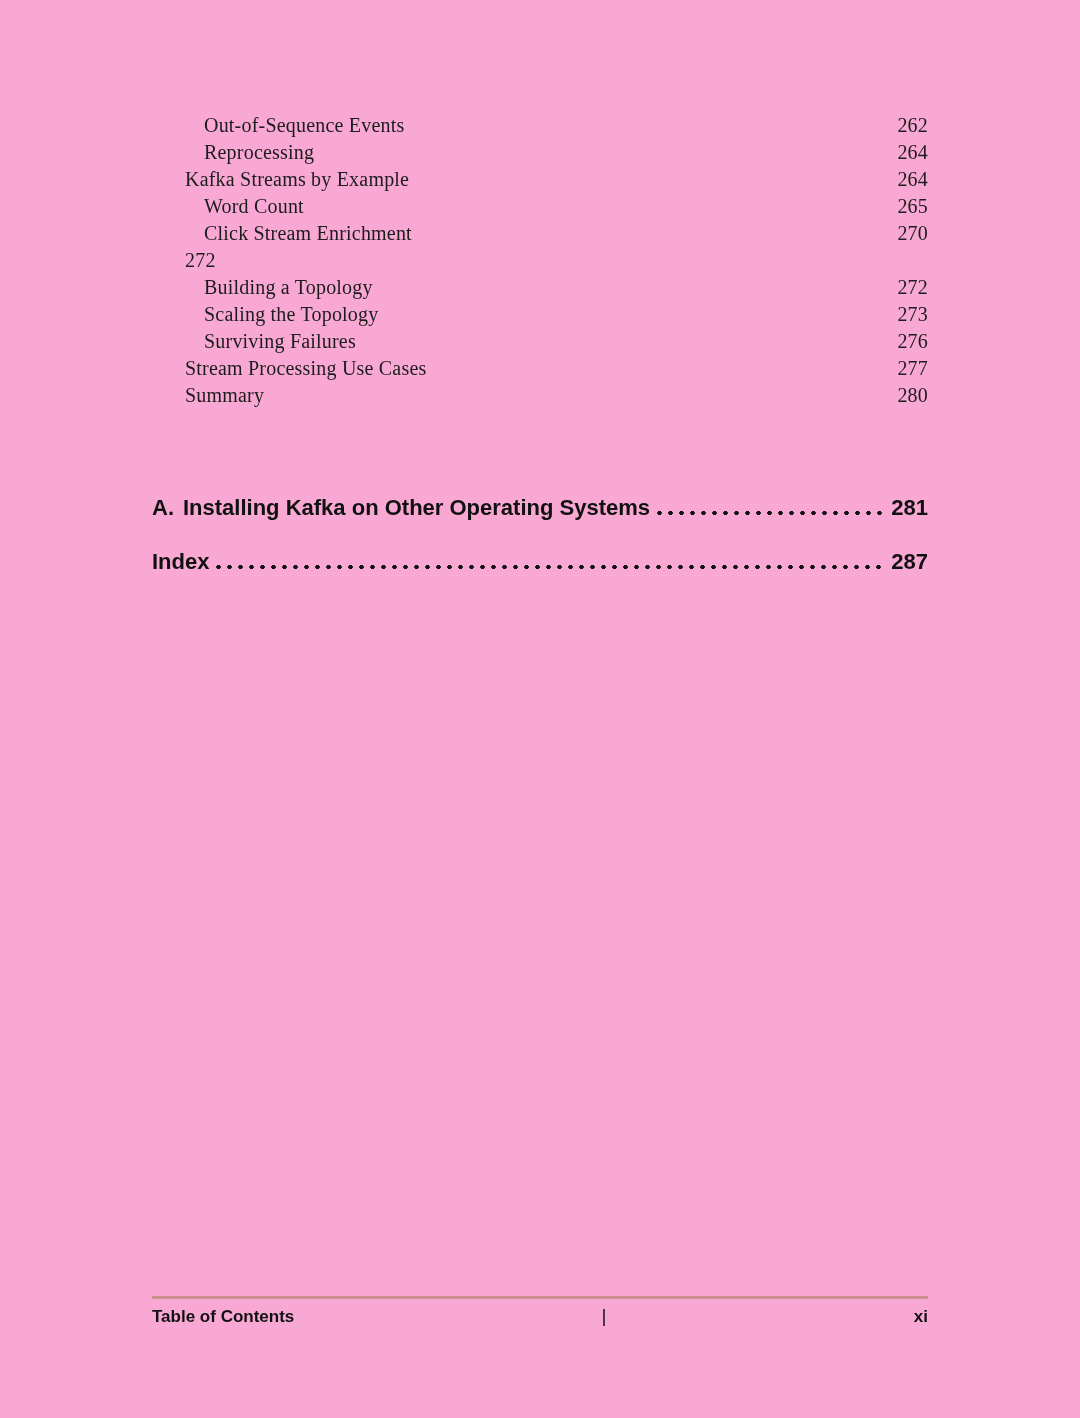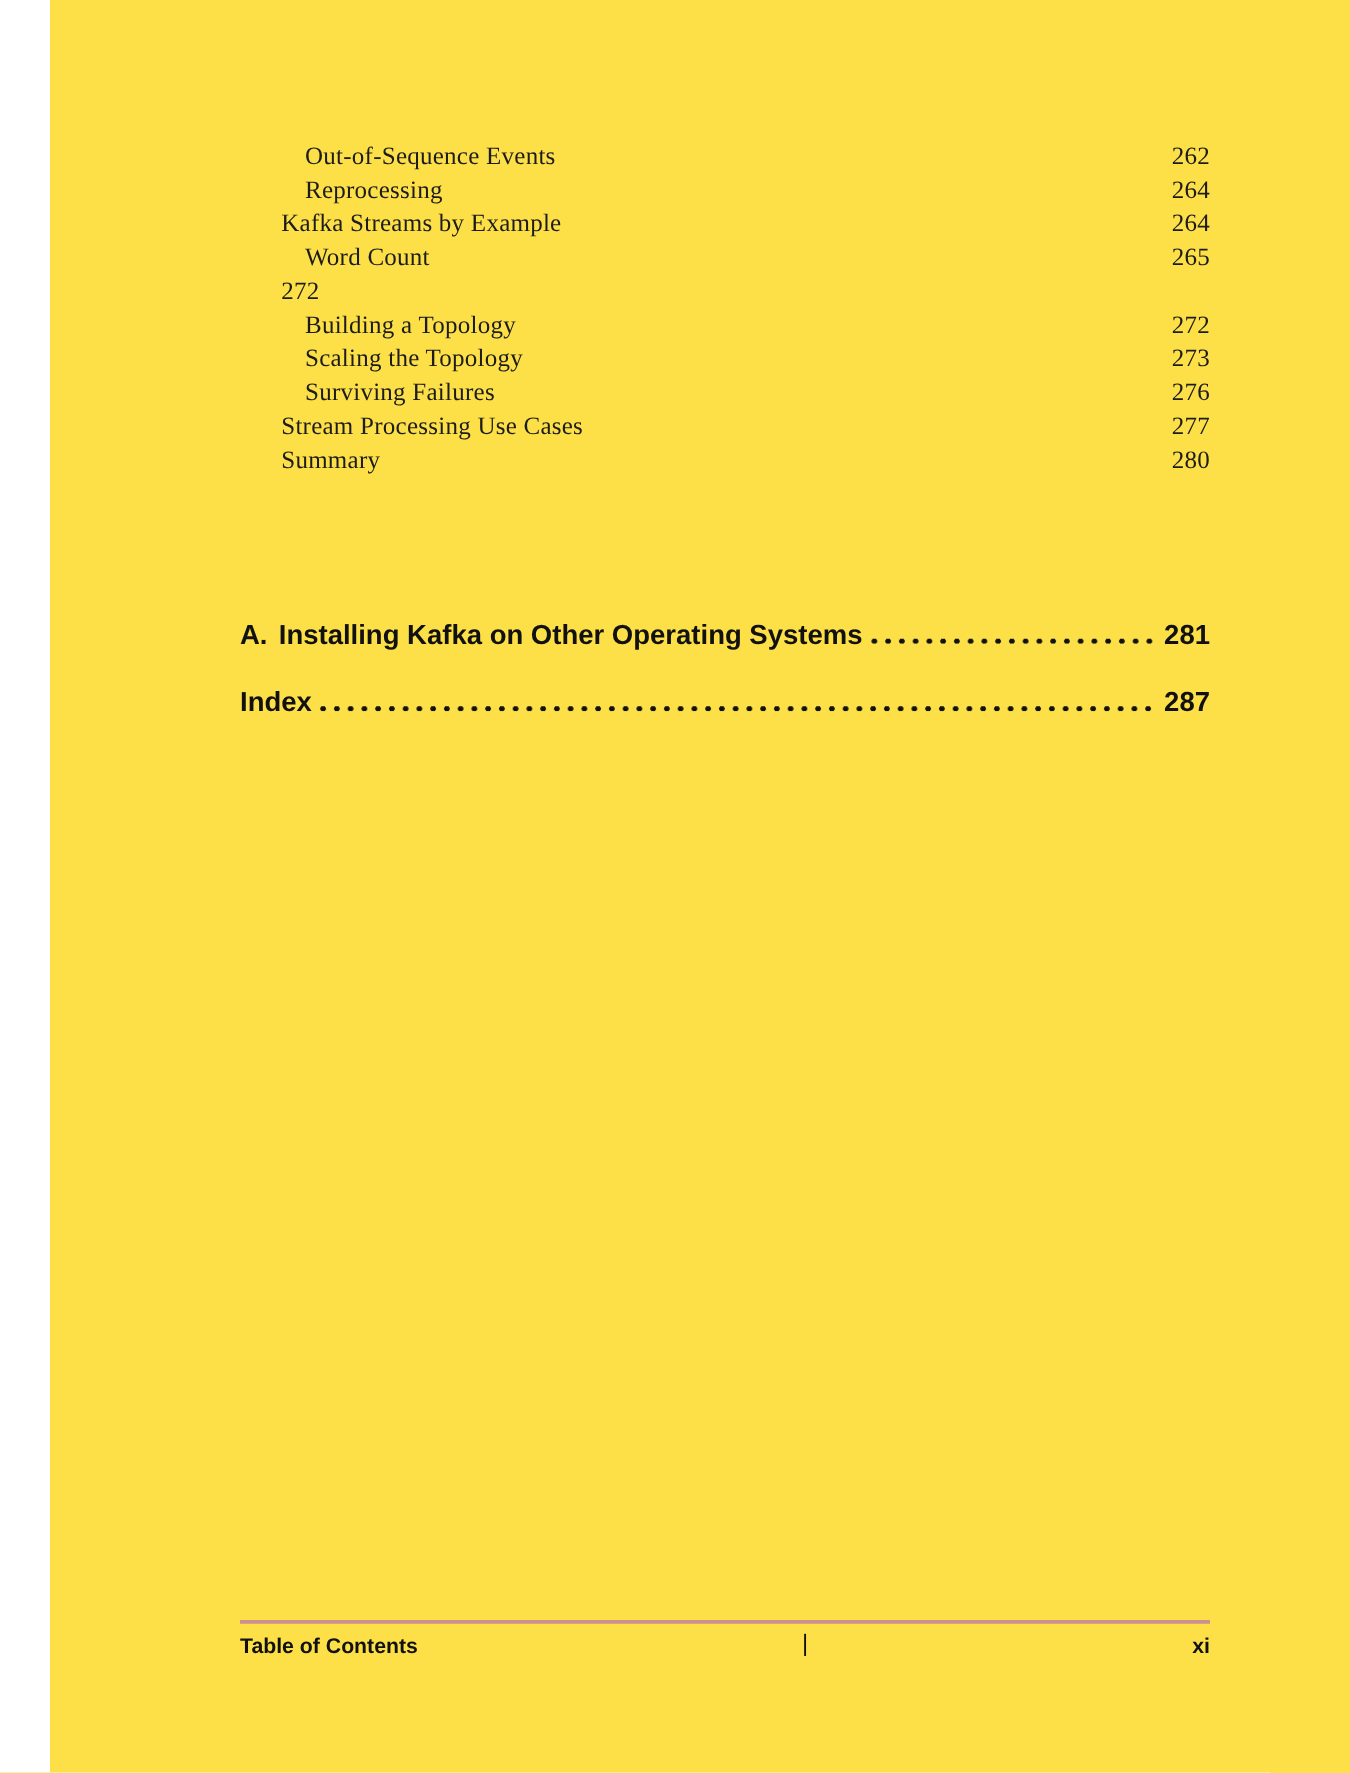--- a/index.html
+++ b/index.html
@@ -8,21 +8,21 @@
   }
   html,body{margin:0;padding:0;}
   body{
     width:1080px;height:1418px;
     background:#ffffff;
     position:relative;
     font-family:"Liberation Serif", serif;
     color:var(--text-color);
     overflow:hidden;
   }
-  .page{position:absolute;inset:0;background:#fde047;margin-left:40px;}
+  .page{position:absolute;inset:0;background:#f9a8d4;}
 
   
   .toc-list{
     position:absolute;
     top:112px;left:152px;width:776px;
   }
   .toc-row{
     display:flex;
     justify-content:space-between;
     align-items:baseline;
@@ -111,20 +111,24 @@
       <span class="toc-label">Kafka Streams by Example</span>
       <span class="toc-page">264</span>
     </div>
 
     <div class="toc-row lvl2">
       <span class="toc-label">Word Count</span>
       <span class="toc-page">265</span>
     </div>
 
 
+    <div class="toc-row lvl2">
+      <span class="toc-label">Click Stream Enrichment</span>
+      <span class="toc-page">270</span>
+    </div>
 
     <div class="toc-row lvl1">
       <span class="toc-page">272</span>
     </div>
 
     <div class="toc-row lvl2">
       <span class="toc-label">Building a Topology</span>
       <span class="toc-page">272</span>
     </div>
 

